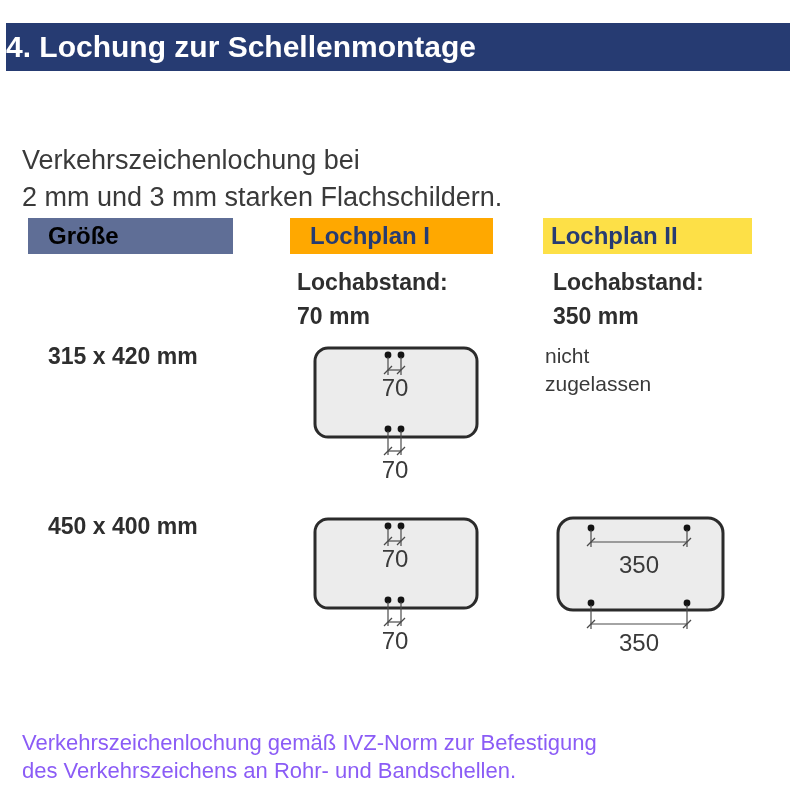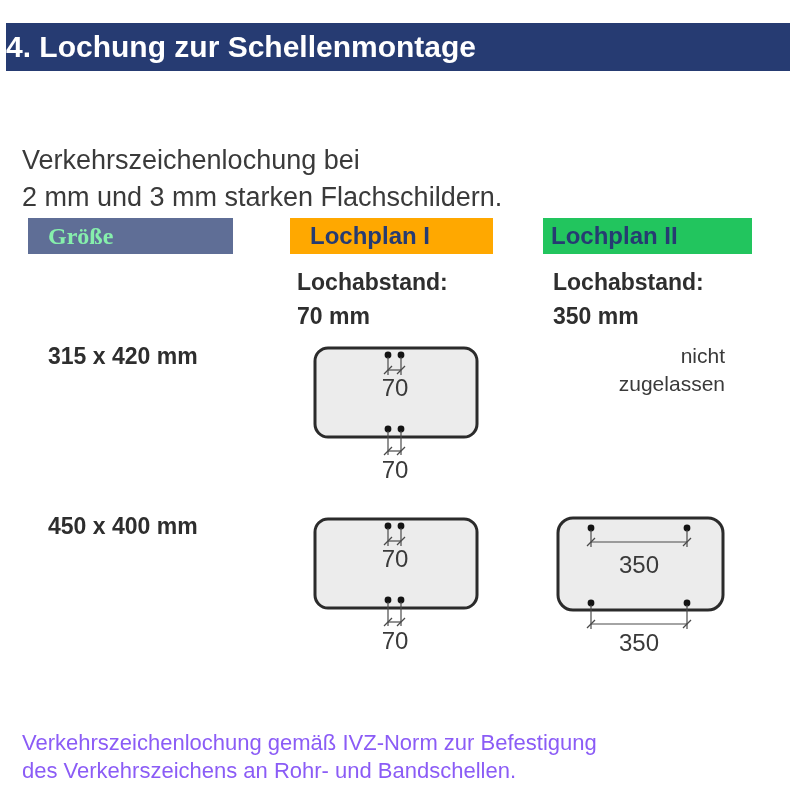--- a/index.html
+++ b/index.html
@@ -13,35 +13,35 @@
     font-size:30px; line-height:48px; 
     white-space:nowrap;
   }
 
   .intro { position:absolute; left:22px; top:116px; font-size:27px; line-height:37px; color:#3a3a3a;margin-top:26px; }
 
   .colhdr {
     position:absolute; top:218px; height:36px;
     font-weight:bold; font-size:24px; line-height:36px; white-space:nowrap;
   }
-  .hdr-size  { left:28px;  width:205px; background:#5F6E96; color:#86efac; padding-left:20px;font-family:Liberation Serif, serif; }
+  .hdr-size  { left:28px;  width:205px; background:#5F6E96; color:#000000; padding-left:20px; }
   .hdr-plan1 { left:290px; width:203px; background:#FFA800; color:#263B72; padding-left:20px; }
-  .hdr-plan2 { left:543px; width:209px; background:#22c55e; color:#263B72; padding-left:8px; }
+  .hdr-plan2 { left:543px; width:209px; background:#fde047; color:#263B72; padding-left:8px; }
 
   .subhdr { position:absolute; top:265px; font-weight:bold; font-size:23px; line-height:34px; color:#2e2e2e; }
   .sub1 { left:297px; }
   .sub2 { left:553px; }
 
   .rowlabel { position:absolute; left:48px; font-weight:bold; font-size:23px; color:#2e2e2e; white-space:nowrap;text-align:right; }
   .rl1 { top:343px; }
   .rl2 { top:513px; }
 
   .notallowed {
     position:absolute; left:545px; top:342px; width:180px;
-    text-align:right; font-size:21px; line-height:28px; color:#3a3a3a;
+    text-align:left; font-size:21px; line-height:28px; color:#3a3a3a;
   }
 
   .diagram { position:absolute; }
   .dA { left:305px; top:341px; }
   .dB { left:305px; top:512px; }
   .dC { left:550px; top:510px; }
 
   .plate { fill:#ECECEC; stroke:#2B2B2B; stroke-width:3; }
   .hole { fill:#141414; }
   .dim line { stroke:#4a4a4a; stroke-width:1.2; }

